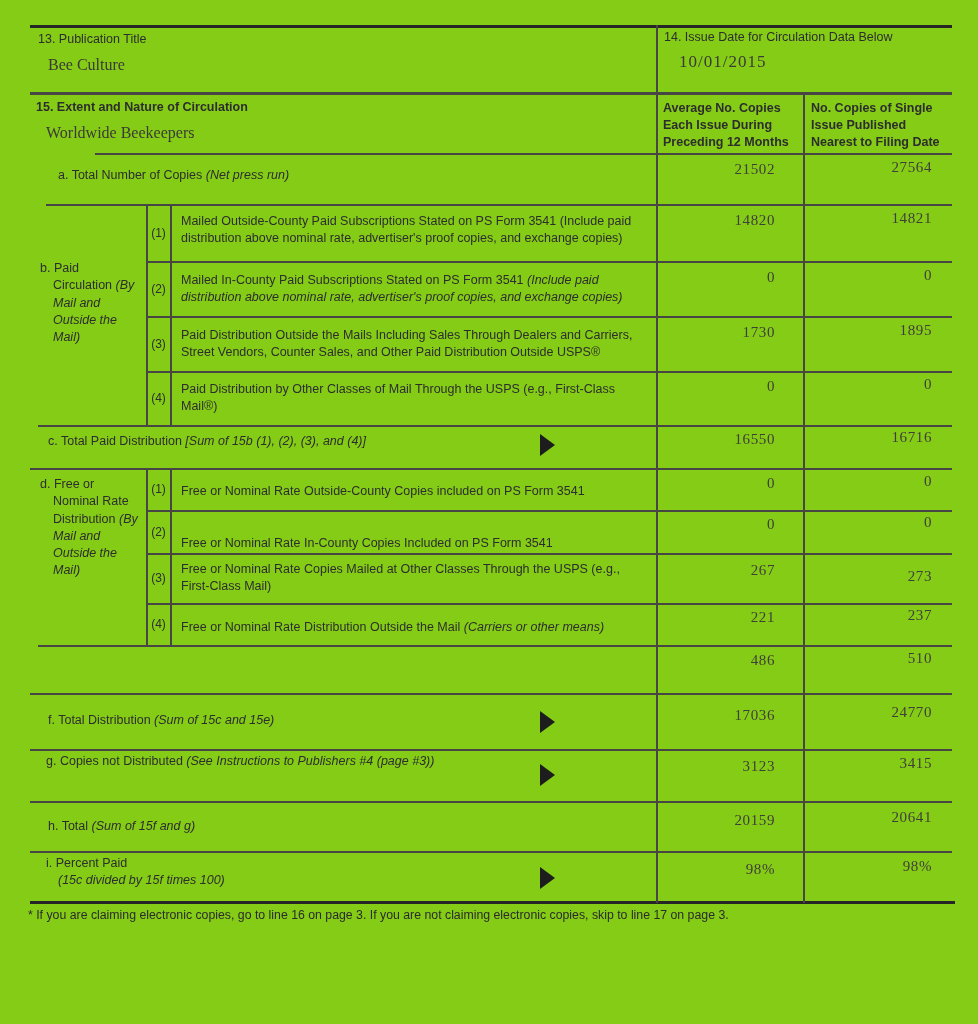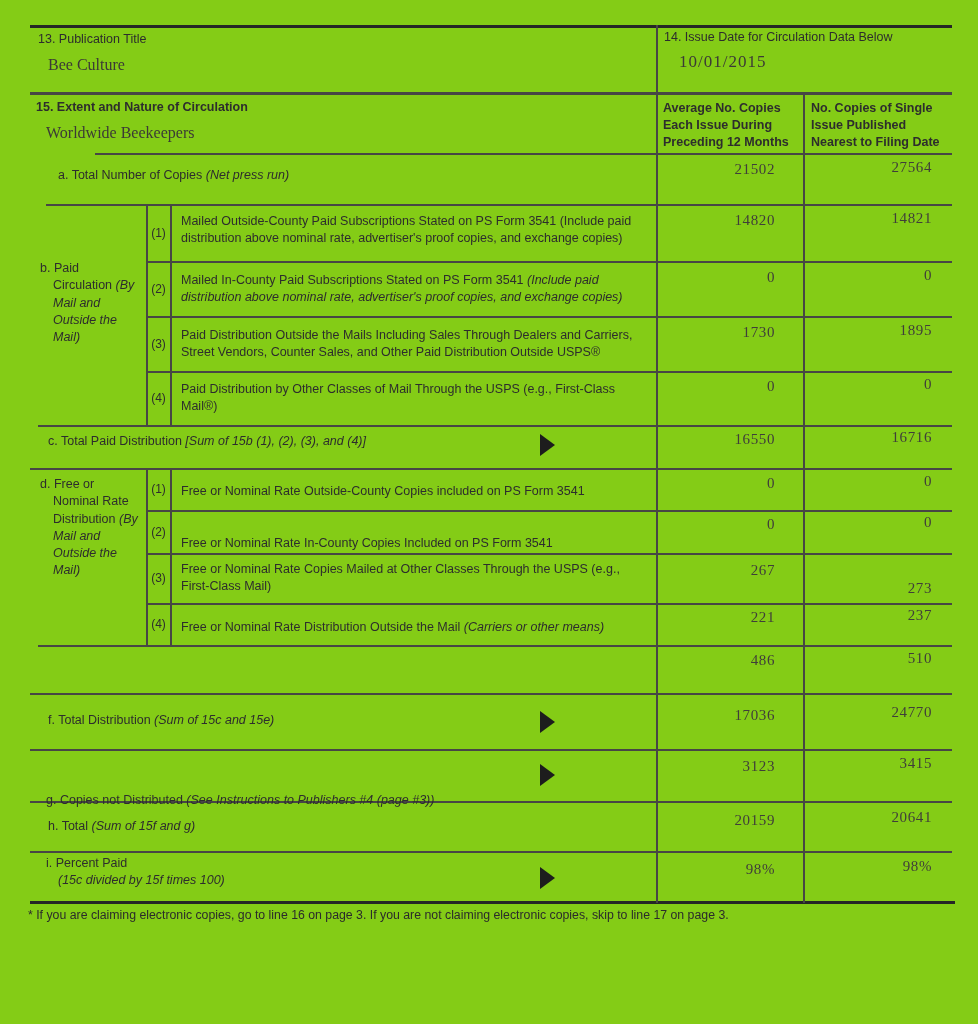--- a/index.html
+++ b/index.html
@@ -143,38 +143,38 @@
       <span><span>Free or Nominal Rate In-County Copies Included on PS Form 3541</span><span class="it"></span></span>
     </div>
   <div class="val avg" style="top:516px;">0</div>
   <div class="val single" style="top:514px;">0</div>
 
   <div class="num" style="top:553px;height:50px;">(3)</div>
   <div class="desc" style="top:553px;height:50px;">
       <span><span>Free or Nominal Rate Copies Mailed at Other Classes Through the USPS (e.g., First-Class Mail)</span><span class="it"></span></span>
     </div>
   <div class="val avg" style="top:562px;">267</div>
-  <div class="val single" style="top:580px;">273</div>
+  <div class="val single" style="top:568px;">273</div>
 
   <div class="num" style="top:603px;height:42px;">(4)</div>
   <div class="desc" style="top:603px;height:48px;">
       <span><span>Free or Nominal Rate Distribution Outside the Mail </span><span class="it">(Carriers or other means)</span></span>
     </div>
   <div class="val avg" style="top:609px;">221</div>
   <div class="val single" style="top:607px;">237</div>
 
   <div class="val avg" style="top:652px;">486</div>
   <div class="val single" style="top:650px;">510</div>
 
   <div class="lbl" style="left:48px;top:712px;"><span>f.  Total Distribution </span><span class="it">(Sum of 15c and 15e)</span></div>
   <div class="arrow" style="left:540px;top:711px;"></div>
   <div class="val avg" style="top:707px;">17036</div>
   <div class="val single" style="top:704px;">24770</div>
 
-  <div class="lbl" style="left:46px;top:792px;"><span>g. Copies not Distributed </span><span class="it">(See Instructions to Publishers #4 (page #3))</span></div>
+  <div class="lbl" style="left:46px;top:753px;"><span>g. Copies not Distributed </span><span class="it">(See Instructions to Publishers #4 (page #3))</span></div>
   <div class="arrow" style="left:540px;top:764px;"></div>
   <div class="val avg" style="top:758px;">3123</div>
   <div class="val single" style="top:755px;">3415</div>
 
   <div class="lbl" style="left:48px;top:818px;"><span>h. Total </span><span class="it">(Sum of 15f and g)</span></div>
   <div class="val avg" style="top:812px;">20159</div>
   <div class="val single" style="top:809px;">20641</div>
 
   <div class="lbl" style="left:46px;top:855px;">i.  Percent Paid</div>
   <div class="lbl it" style="left:58px;top:872px;">(15c divided by 15f times 100)</div>

